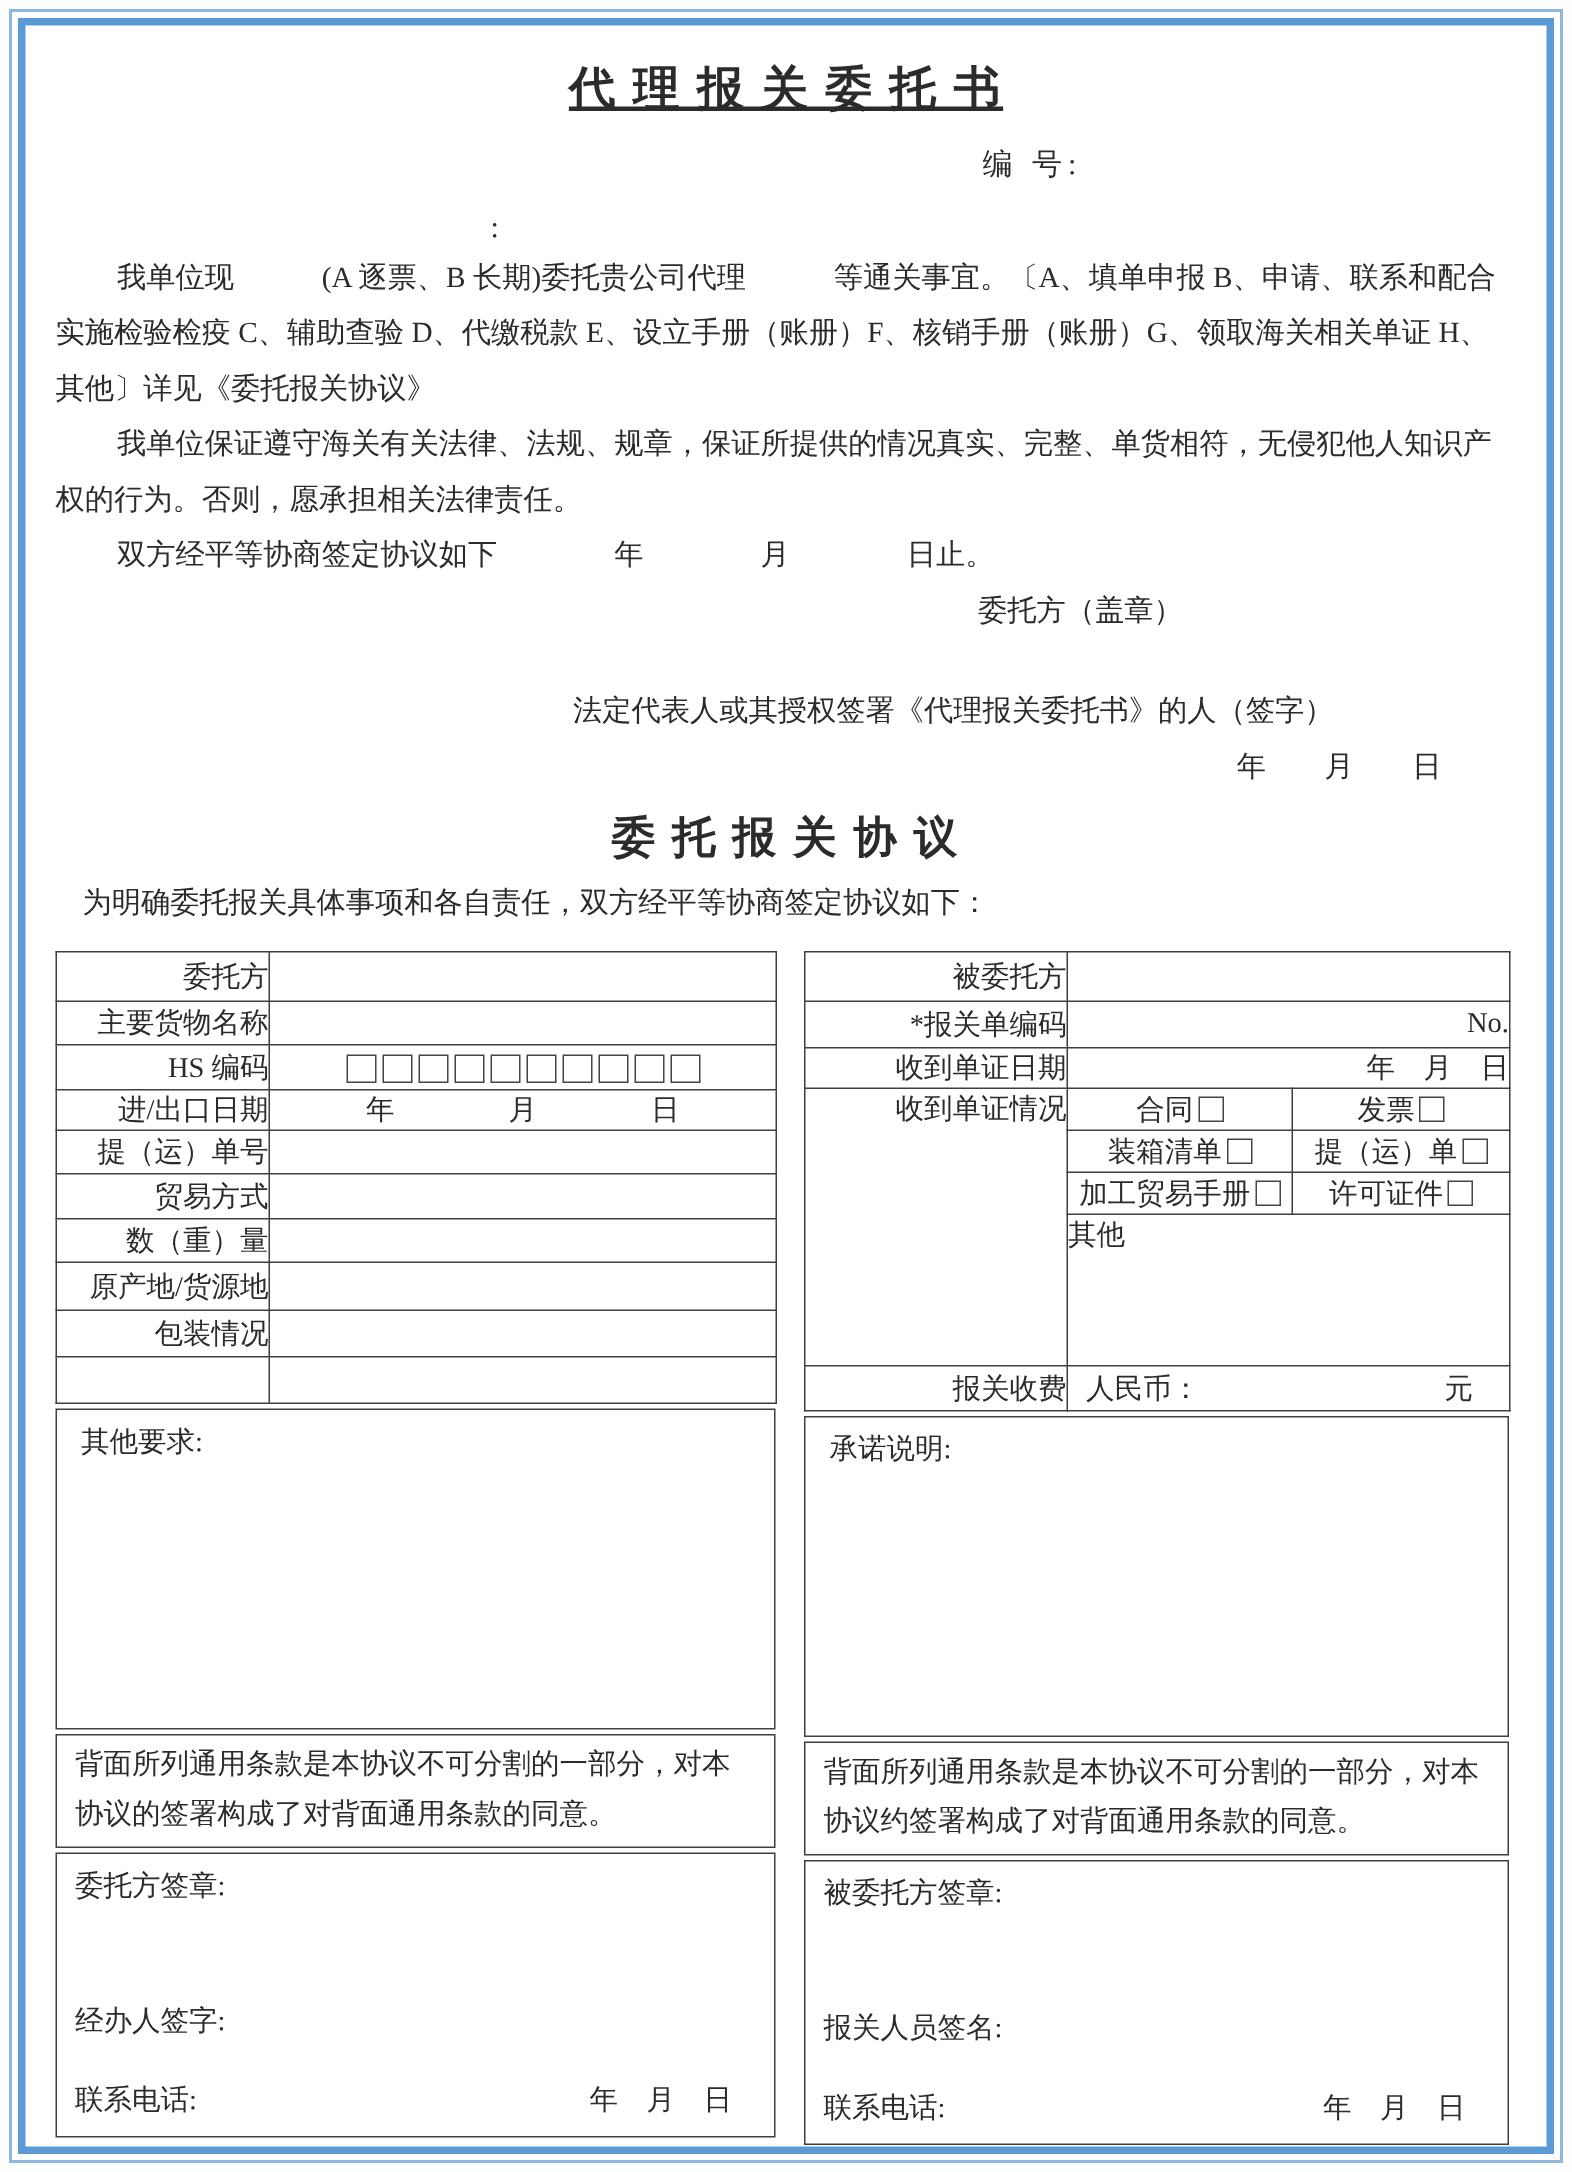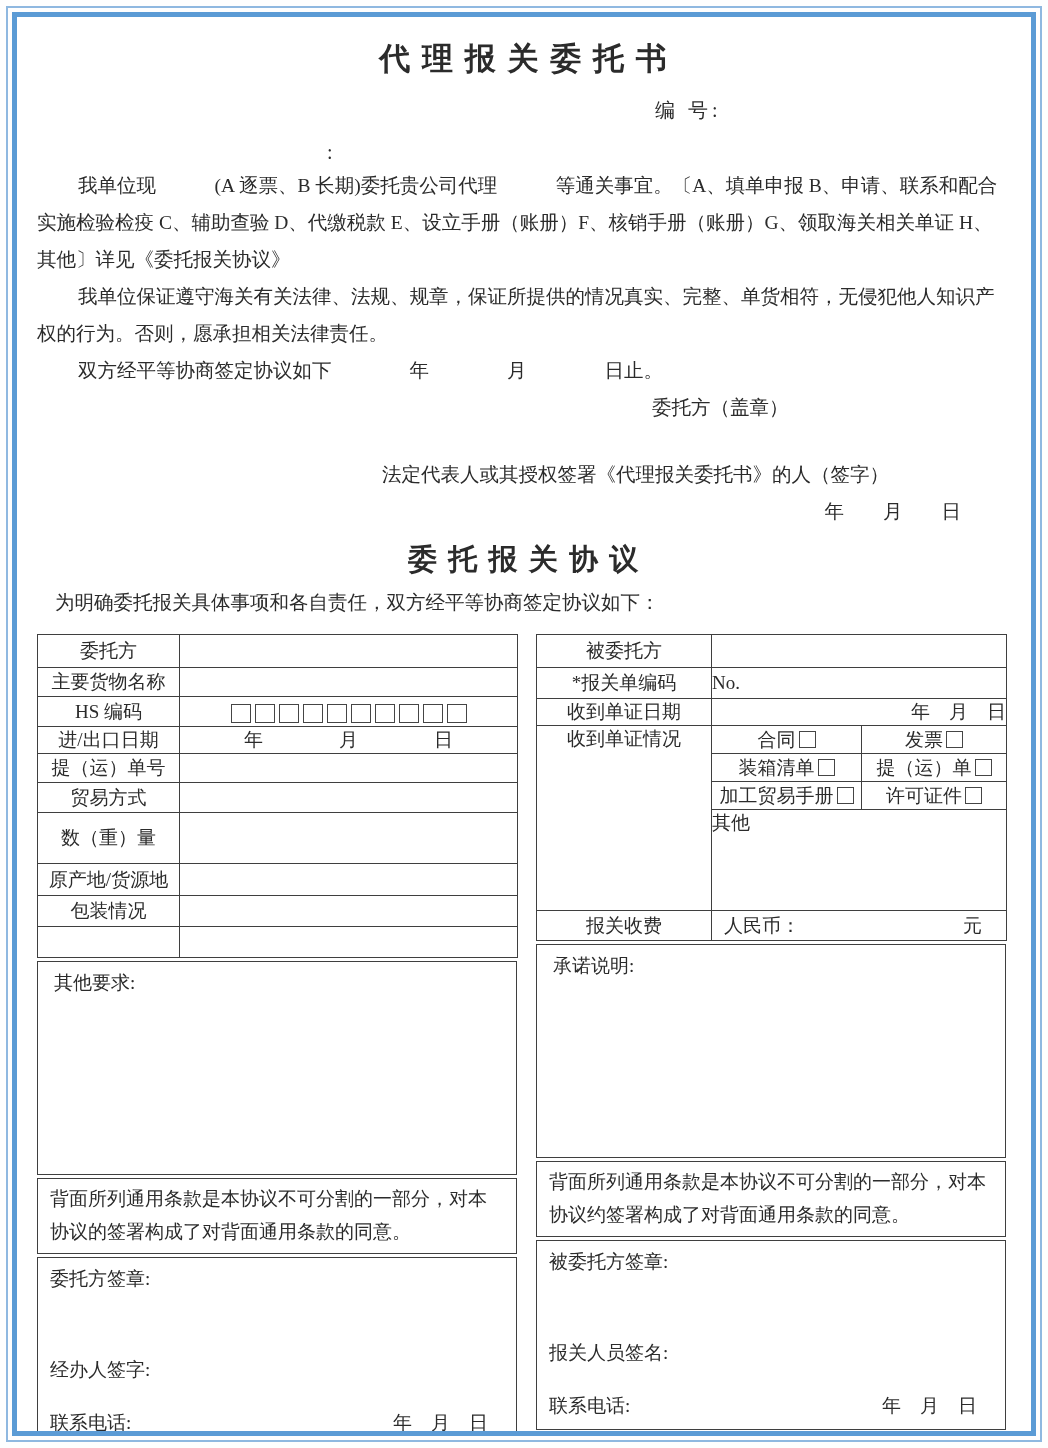--- a/index.html
+++ b/index.html
@@ -5,41 +5,41 @@
   html,body{margin:0;padding:0;}
   body{
     width:1048px;height:1448px;position:relative;background:#fefefe;
     font-family:"Liberation Serif","DejaVu Serif",serif;color:#2b2b2b;
     -webkit-font-smoothing:antialiased;
   }
   .frame-outer{position:absolute;inset:6px;border:2px solid #8fb8e0;}
   .frame-inner{position:absolute;inset:4px;border:5px solid #5b9bd5;background:#fff;overflow:hidden;}
   main{padding:0 20px;}
 
-  h1{margin:20px 0 0;text-align:center;font-size:31px;line-height:44px;font-weight:bold;letter-spacing:2px;}
+  h1{margin:20px 0 0;text-align:center;font-size:31px;line-height:44px;font-weight:bold;letter-spacing:2px;text-decoration:underline;}
   h2{margin:8px 0 0;text-align:center;font-size:29px;line-height:42px;font-weight:bold;letter-spacing:2px;}
   .serial{margin-top:14px;padding-left:618px;font-size:20px;line-height:30px;letter-spacing:4px;}
   .addressee{margin-top:12px;padding-left:290px;font-size:20px;line-height:30px;}
   .flow{font-size:19.5px;line-height:37px;}
   .flow p{margin:0;}
   .indent{text-indent:41px;}
   .seal-line{padding-left:615px;}
   .signer-line{margin-top:30px !important;text-align:right;padding-right:122px;}
   .date-line{text-align:right;padding-right:50px;}
   .intro{margin:8px 0 0;padding-left:18px;font-size:19.5px;line-height:30px;}
 
   .cols{display:flex;gap:19px;margin-top:16px;align-items:flex-start;}
   .col{display:flex;flex-direction:column;}
   .col.left{width:480px;}
   .col.right{width:470px;}
 
   table.grid{border-collapse:collapse;table-layout:fixed;width:100%;font-size:19px;}
   table.grid td{border:1.5px solid #3f3f3f;padding:0;overflow:hidden;}
-  td.lbl{text-align:center;}
-  td.val{text-align:left;}
+  td.lbl{text-align:right;}
+  td.val{text-align:right;}
   td.pad{padding-left:12px;}
   td.center{text-align:center;}
   td.date-val{text-align:right;padding-right:36px;}
   td.chk{text-align:center;white-space:nowrap;}
   td.other{text-align:left;vertical-align:top;padding:5px 12px;}
   td.docs-lbl{vertical-align:top;padding-top:50px;}
   .fee{display:flex;justify-content:space-between;padding:0 24px 0 12px;}
 
   .hsbox{display:inline-block;width:18px;height:17px;border:1.5px solid #454545;margin:0 2px;vertical-align:middle;background:#fff;}
   .cbox{display:inline-block;width:15px;height:15px;border:1.5px solid #454545;margin-left:3px;vertical-align:-2px;background:#fff;}
@@ -103,21 +103,21 @@
                   <td class="center">年　　　　月　　　　日</td>
                 </tr>
         <tr style="height:29px">
                   <td class="lbl">提（运）单号</td>
                   <td class="val"></td>
                 </tr>
         <tr style="height:30px">
                   <td class="lbl">贸易方式</td>
                   <td class="val"></td>
                 </tr>
-        <tr style="height:51px">
+        <tr style="height:29px">
                   <td class="lbl">数（重）量</td>
                   <td class="val"></td>
                 </tr>
         <tr style="height:32px">
                   <td class="lbl">原产地/货源地</td>
                   <td class="val"></td>
                 </tr>
         <tr style="height:31px">
                   <td class="lbl">包装情况</td>
                   <td class="val"></td>

